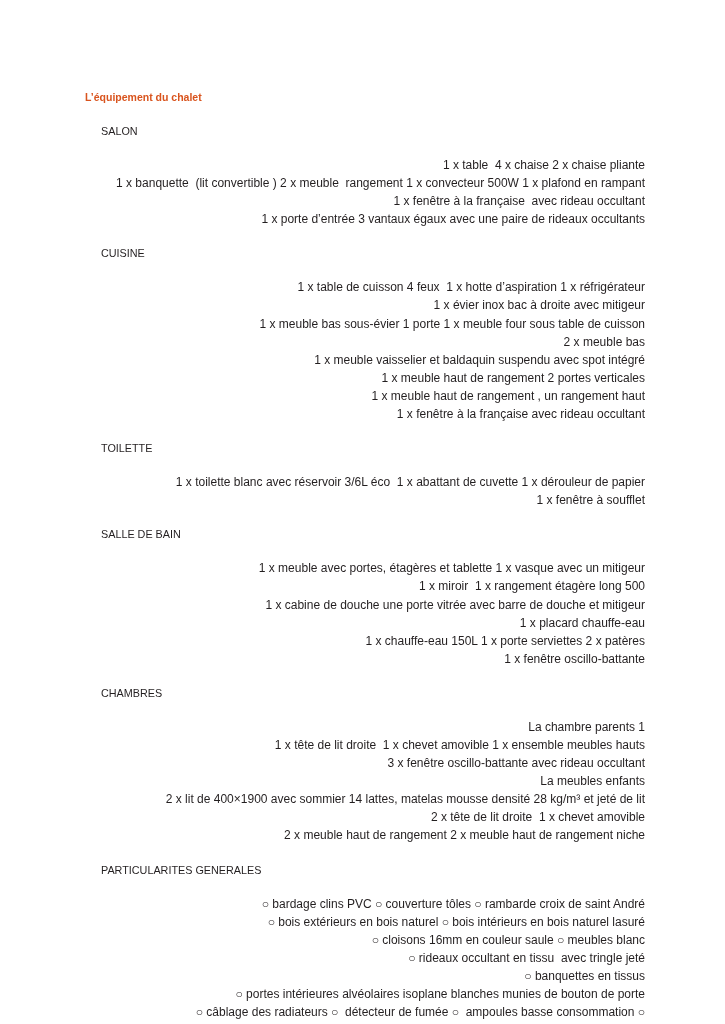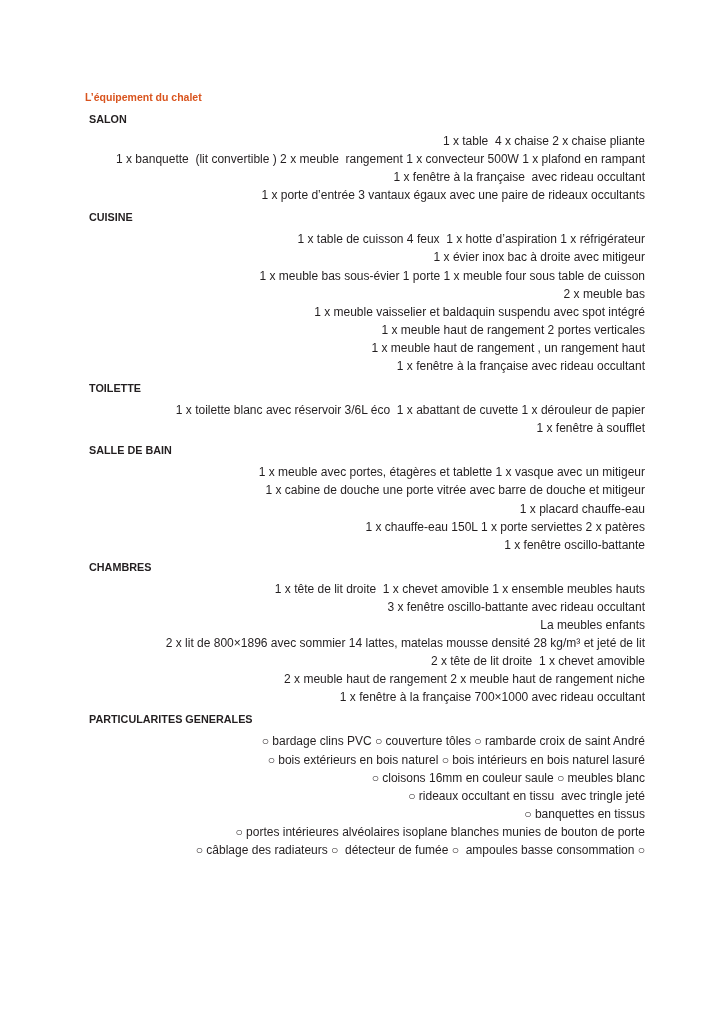--- a/index.html
+++ b/index.html
@@ -24,23 +24,23 @@
   }
   .doc-title {
     color: #d9541e;
     font-size: 10.5px;
     font-weight: bold;
     line-height: 18px;
     margin: 0 0 3px 0;
   }
   .section-head {
     font-size: 10.8px;
-    font-weight: bold;
+    font-weight: normal;
     line-height: 18px;
-    margin: 4px;
+    margin: 16px;
     color: #231f20;
   }
   .line {
     font-size: 12px;
     line-height: 18.1px;
     margin: 0;
     color: #231f20;
     white-space: pre-wrap;
     text-align: right;
   }
@@ -77,34 +77,35 @@
         <div class="line">1 x fenêtre à la française avec rideau occultant</div>
       </div>
       <div class="block">
         <div class="section-head">TOILETTE</div>
         <div class="line">1 x toilette blanc avec réservoir 3/6L éco  1 x abattant de cuvette 1 x dérouleur de papier</div>
         <div class="line">1 x fenêtre à soufflet</div>
       </div>
       <div class="block">
         <div class="section-head">SALLE DE BAIN</div>
         <div class="line">1 x meuble avec portes, étagères et tablette 1 x vasque avec un mitigeur</div>
+        <div class="line">1 x miroir  1 x rangement étagère long 500</div>
         <div class="line">1 x cabine de douche une porte vitrée avec barre de douche et mitigeur</div>
         <div class="line">1 x placard chauffe-eau</div>
         <div class="line">1 x chauffe-eau 150L 1 x porte serviettes 2 x patères</div>
         <div class="line">1 x fenêtre oscillo-battante</div>
       </div>
       <div class="block">
         <div class="section-head">CHAMBRES</div>
+        <div class="line">La chambre parents 1</div>
         <div class="line">1 x tête de lit droite  1 x chevet amovible 1 x ensemble meubles hauts</div>
         <div class="line">3 x fenêtre oscillo-battante avec rideau occultant</div>
         <div class="line">La meubles enfants</div>
-        <div class="line">2 x lit de 800×1896 avec sommier 14 lattes, matelas mousse densité 28 kg/m³ et jeté de lit</div>
+        <div class="line">2 x lit de 400×1900 avec sommier 14 lattes, matelas mousse densité 28 kg/m³ et jeté de lit</div>
         <div class="line">2 x tête de lit droite  1 x chevet amovible</div>
         <div class="line">2 x meuble haut de rangement 2 x meuble haut de rangement niche</div>
-        <div class="line">1 x fenêtre à la française 700×1000 avec rideau occultant</div>
       </div>
       <div class="block">
         <div class="section-head">PARTICULARITES GENERALES</div>
         <div class="line bullet">○ bardage clins PVC ○ couverture tôles ○ rambarde croix de saint André</div>
         <div class="line bullet">○ bois extérieurs en bois naturel ○ bois intérieurs en bois naturel lasuré</div>
         <div class="line bullet">○ cloisons 16mm en couleur saule ○ meubles blanc</div>
         <div class="line bullet">○ rideaux occultant en tissu  avec tringle jeté</div>
         <div class="line bullet">○ banquettes en tissus</div>
         <div class="line bullet">○ portes intérieures alvéolaires isoplane blanches munies de bouton de porte</div>
         <div class="line bullet">○ câblage des radiateurs ○  détecteur de fumée ○  ampoules basse consommation ○</div>

